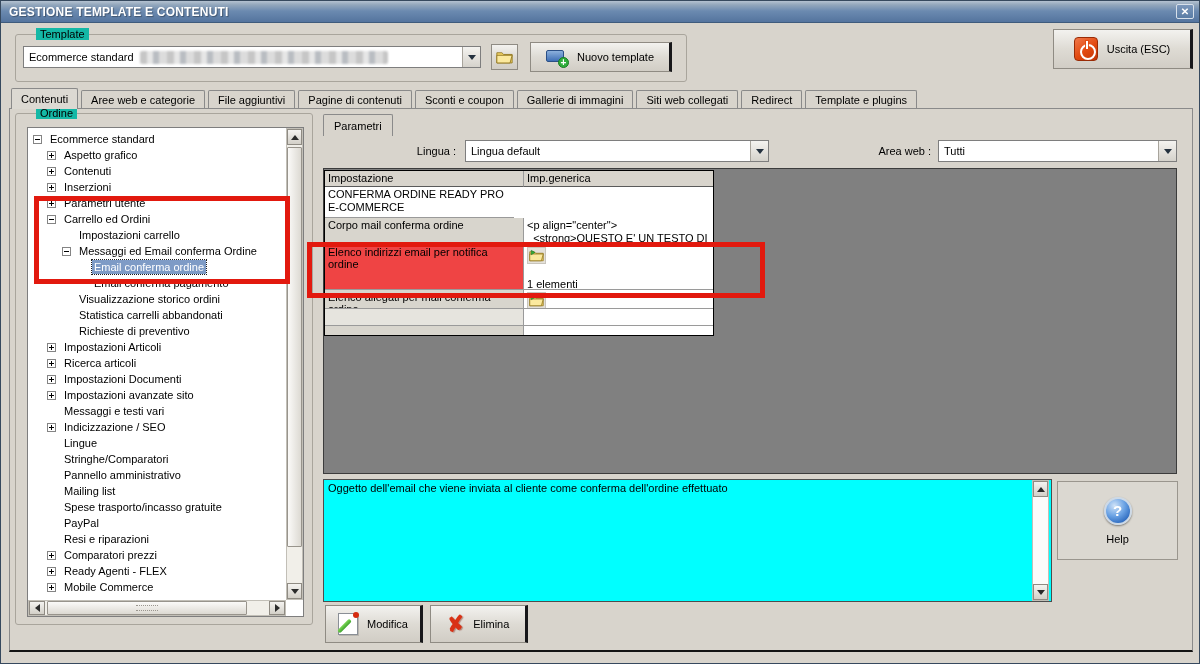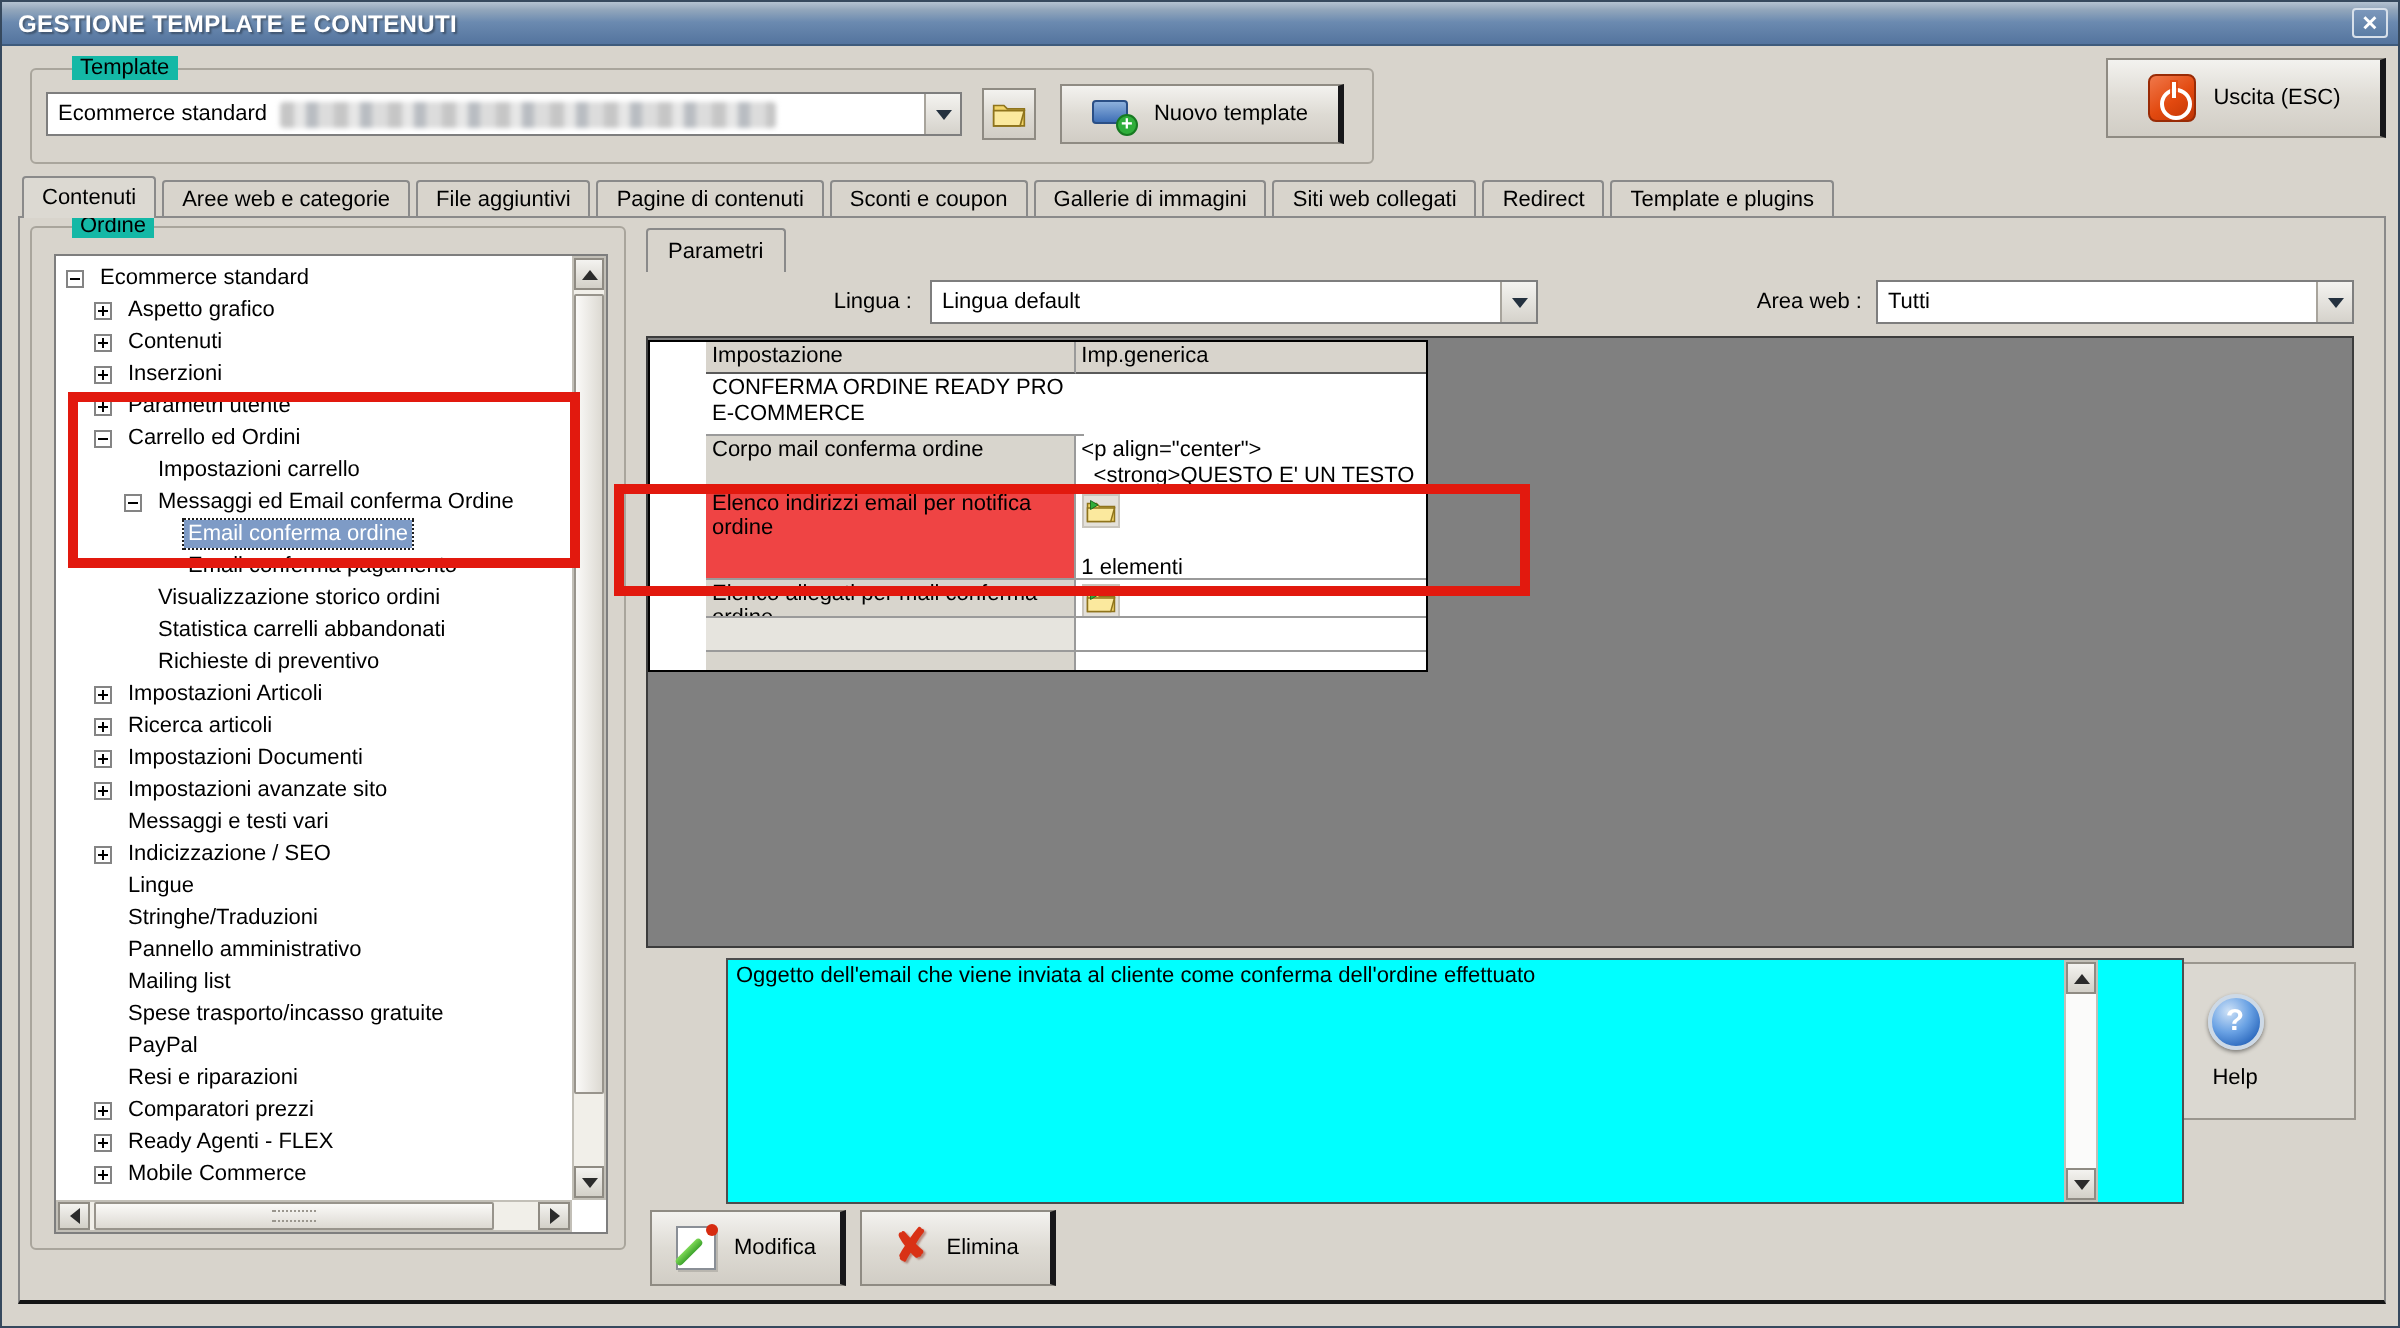--- a/index.html
+++ b/index.html
@@ -120,37 +120,37 @@
   .ptab { position:absolute; left:322px; top:113px; height:22px; padding:0 10px;
     display:flex; align-items:center; background:#d8d4cc; border:1px solid #8a8a8a; border-bottom:none;
     border-radius:2px 2px 0 0; z-index:2; }
   .flabel { position:absolute; height:22px; display:flex; align-items:center; justify-content:flex-end; }
 
   .graypanel { position:absolute; left:322px; top:167px; width:854px; height:306px;
     background:#808080; border:1px solid #3c3c3c; }
 
   .ptable { position:absolute; left:323px; top:169px; width:390px; background:#fff;
             border:1px solid #000; z-index:5; }
-  .prow { display:flex;margin-left:28px; }
+  .prow { display:flex; }
   .pcell { border-right:1px solid #9a9a9a; border-bottom:1px solid #9a9a9a; padding:1px 3px; overflow:hidden; }
   .c1 { width:199px; } .c2 { width:189px; border-right:none; }
   .phead .pcell { background:#d8d4cc; border-bottom:1px solid #5a5a5a; }
   .val { white-space:pre-wrap; line-height:13px; }
   .h16{height:16px;} .h31{height:31px;} .h27{height:27px;} .h45{height:45px;}
   .h19{height:19px;} .h17{height:17px;} .h9{height:9px;}
   .bg-cyan { background:#c2edf0; }
   .bg-gray { background:#d8d5cd; }
   .bg-lite { background:#ef4444; }
   .bg-mid  { background:#e6e4de; }
   .iconcell { display:flex; align-items:flex-start; gap:14px; padding-top:2px;flex-direction:column; }
   .fold-wrap { background:#e4e1da; padding:1px; border:1px solid #c9c5bd; }
 
   
   .descbox { position:absolute; left:322px; top:478px; width:729px; height:123px;
-    background:#00ffff; border:1px solid #4d4d4d; padding:2px 4px; line-height:13px; z-index:4;margin-left:40px; }
+    background:#00ffff; border:1px solid #4d4d4d; padding:2px 4px; line-height:13px; z-index:4; }
 
   .helpbox { position:absolute; left:1056px; top:480px; width:121px; height:79px;
     background:#dbd8d1; border:1px solid #9a968e; display:flex; flex-direction:column;
     align-items:center; justify-content:center; gap:8px; }
 
   
   .redrect { position:absolute; border:5px solid #e2190e; z-index:50; pointer-events:none; }
   .red1 { left:33px; top:195px; width:256px; height:88px; }
   .red2 { left:306px; top:241px; width:458px; height:56px; }
 </style>
@@ -306,21 +306,21 @@
       <div class="trow lvl1 exp-plus">
           <span class="exp"></span>
           <span class="lbl">Indicizzazione / SEO</span>
         </div>
       <div class="trow lvl1 exp-none">
           <span class="exp"></span>
           <span class="lbl">Lingue</span>
         </div>
       <div class="trow lvl1 exp-none">
           <span class="exp"></span>
-          <span class="lbl">Stringhe/Traduzioni</span>
+          <span class="lbl">Stringhe/Comparatori</span>
         </div>
       <div class="trow lvl1 exp-none">
           <span class="exp"></span>
           <span class="lbl">Pannello amministrativo</span>
         </div>
       <div class="trow lvl1 exp-none">
           <span class="exp"></span>
           <span class="lbl">Mailing list</span>
         </div>
       <div class="trow lvl1 exp-none">

